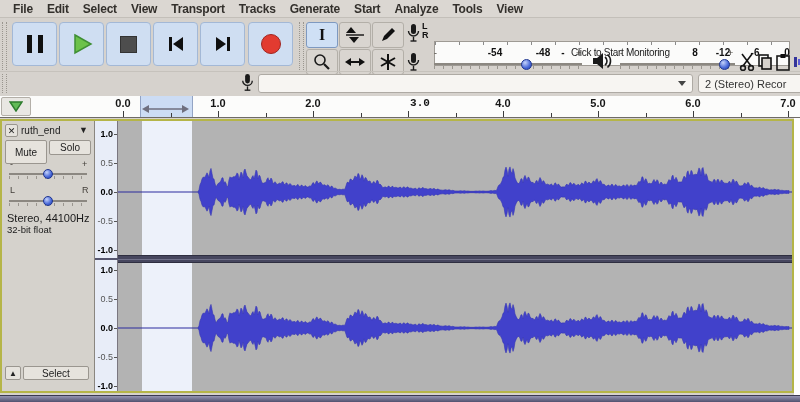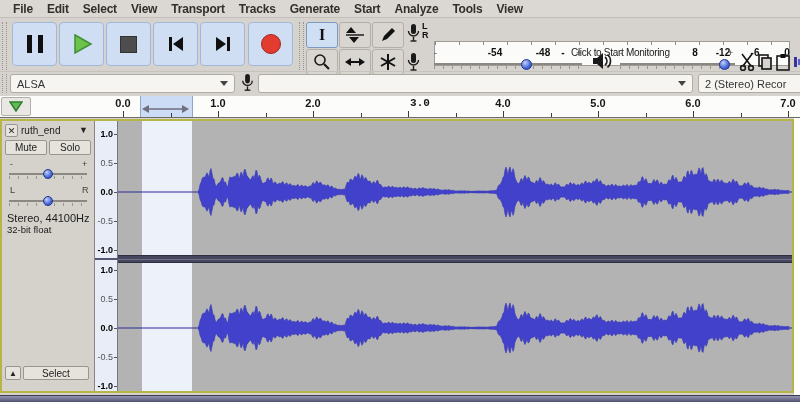--- a/index.html
+++ b/index.html
@@ -223,24 +223,20 @@
   <div class="editbtn" style="left:792px;top:33px;">
     <svg width="16" height="18" viewBox="0 0 16 18">
       <rect x="1" y="4" width="3" height="10" fill="#34349a"></rect>
         <rect x="5" y="6" width="6" height="6" fill="#5b5bd6"></rect>
         <rect x="12" y="4" width="3" height="10" fill="#34349a"></rect>
     </svg>
   </div>
 
   <div class="abs" style="left:0;top:53px;width:800px;height:1px;background:#c6c2bc;"></div>
   <div class="abs grip" style="left:2px;top:56px;height:19px;"></div>
-  <div class="combo" style="left:10px;top:56px;width:225px;">
-    <span>ALSA</span>
-      <span class="arrow"></span>
-  </div>
   <svg class="abs" style="left:241px;top:55px;" width="13" height="21" viewBox="0 0 13 22">
     <rect x="4" y="1" width="5" height="10" rx="2.5" fill="#1a1a1a"></rect>
     <path d="M1.5,8 a5,5 0 0 0 10,0" fill="none" stroke="#1a1a1a" stroke-width="1.4"></path>
     <line x1="6.5" y1="14" x2="6.5" y2="18" stroke="#1a1a1a" stroke-width="1.4"></line>
     <line x1="3.5" y1="18" x2="9.5" y2="18" stroke="#1a1a1a" stroke-width="1.4"></line>
   </svg>
   <div class="combo" style="left:258px;top:56px;width:435px;">
       <span class="arrow"></span>
   </div>
   <div class="combo" style="left:698px;top:56px;width:108px;">
@@ -290,21 +286,21 @@
 
 <div id="track" class="abs">
 
   <div id="panel" class="abs">
     <div class="pbtn" style="left:3px;top:3px;width:13px;height:13px;font-size:9px;">
         <span>✕</span>
       </div>
     <div class="abs" style="left:19px;top:4px;font-size:10px;color:#1c1c1c;">ruth_end</div>
     <div class="abs" style="left:77px;top:4px;font-size:9px;color:#222;">▼</div>
 
-    <div class="pbtn" style="left:3px;top:19px;width:42px;height:15px;">
+    <div class="pbtn" style="left:3px;top:19px;width:42px;height:24px;">
         <span>Mute</span>
       </div>
     <div class="pbtn" style="left:47px;top:19px;width:42px;height:15px;">
         <span>Solo</span>
       </div>
 
     <span class="mini" style="left:8px;top:38px;">-</span>
     <span class="mini" style="left:80px;top:38px;">+</span>
     <div class="groove" style="left:7px;top:52px;width:78px;"></div>
     <div class="sl-ticks" style="left:7px;top:55px;width:78px;"></div>

